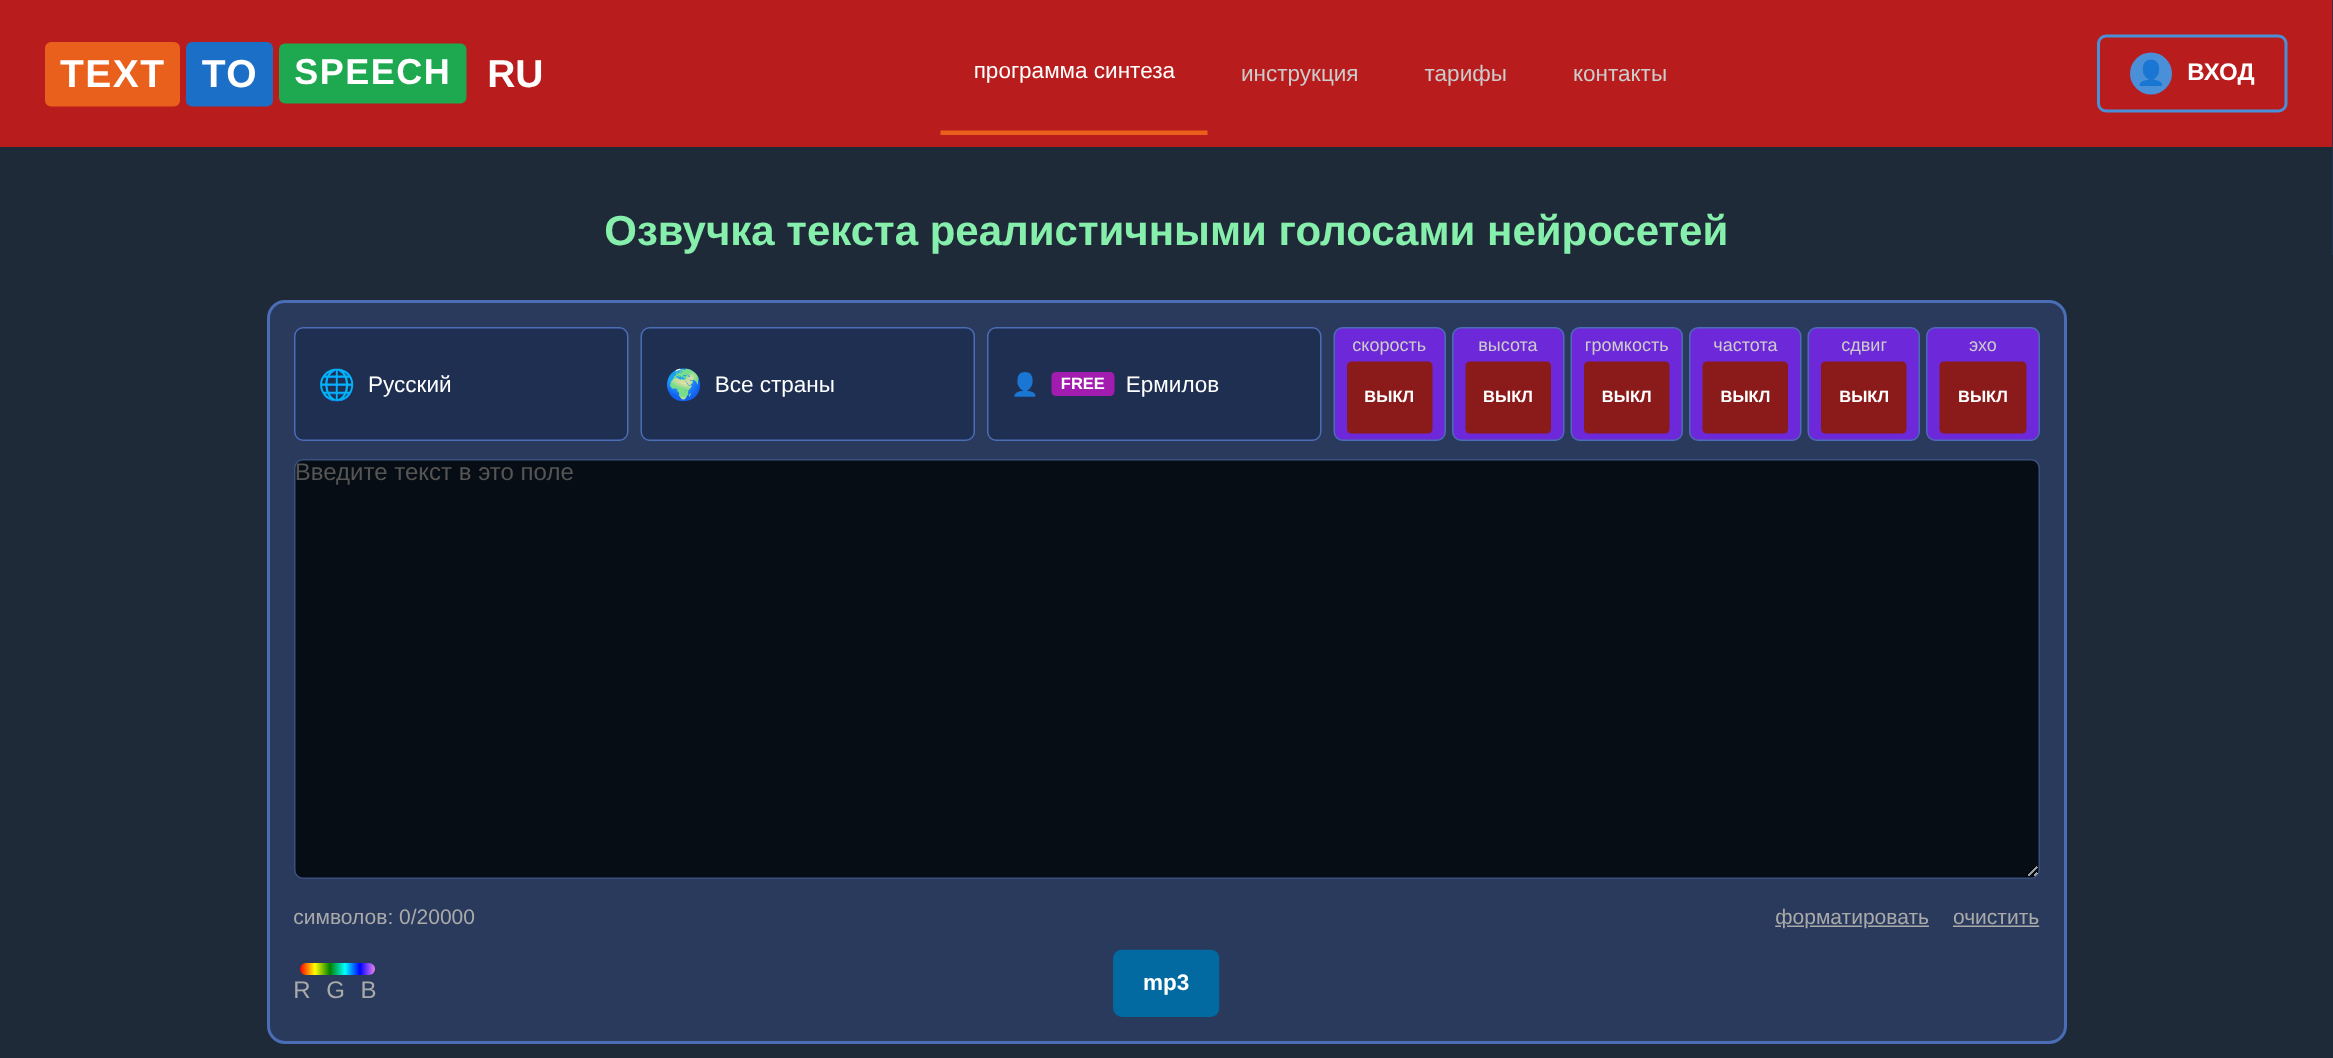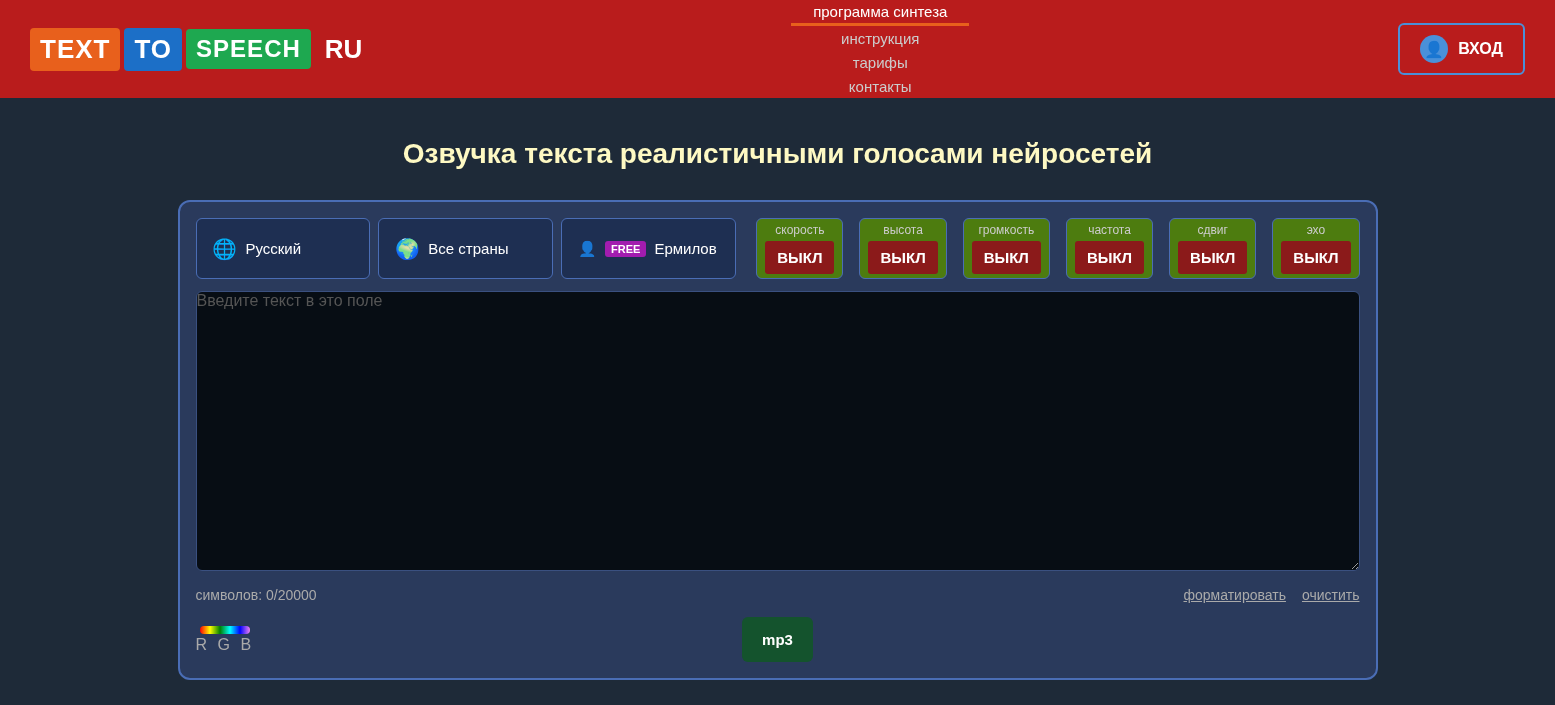--- a/index.html
+++ b/index.html
@@ -61,21 +61,20 @@
       font-weight: 900;
       font-size: 26px;
       margin-left: 10px;
     }
 
     nav {
       display: flex;
       align-items: center;
       gap: 0;
       height: 100%;
-      flex-direction: column;
     }
     .nav-item {
       color: #ccc;
       font-size: 15px;
       padding: 0 22px;
       height: 82px;
       display: flex;
       align-items: center;
       cursor: pointer;
       text-decoration: none;
@@ -111,21 +110,21 @@
     }
 
     
     .hero {
       text-align: center;
       padding: 40px 20px 20px;
     }
     .hero h1 {
       font-size: 28px;
       font-weight: bold;
-      color: #fef9c3;
+      color: #86efac;
     }
 
     
     .main-panel {
       background-color: #2a3a5c;
       border: 2px solid #4a6db5;
       border-radius: 12px;
       margin: 10px auto;
       max-width: 1200px;
       padding: 16px;
@@ -170,41 +169,40 @@
 
     .effects-panel {
       display: flex;
       gap: 4px;
       margin-left: auto;
     }
     .effect-btn {
       display: flex;
       flex-direction: column;
       align-items: center;
-      background-color: #4d7c0f;
+      background-color: #6d28d9;
       border: 1px solid #4a6db5;
       border-radius: 6px;
       color: #fff;
       font-size: 12px;
       padding: 4px 8px;
       cursor: pointer;
       min-width: 72px;
-      margin-left: 12px;
     }
     .effect-label {
       font-size: 12px;
       color: #ccc;
       margin-bottom: 4px;
     }
     .effect-status {
       background-color: #8b1a1a;
       color: #fff;
-      font-size: 15px;
-      font-weight: bold;
-      padding: 8px 12px;
+      font-size: 11px;
+      font-weight: bold;
+      padding: 18px 12px;
       border-radius: 3px;
       width: 100%;
       text-align: left;
     }
 
     
     .text-area-wrapper {
       position: relative;
     }
     textarea {
@@ -283,21 +281,21 @@
     .convert-btn {
       background-color: #c05a1a;
       color: #fff;
       font-size: 17px;
       font-weight: bold;
       padding: 14px 40px;
       border: none;
       cursor: pointer;
     }
     .mp3-btn {
-      background-color: #14532d;
+      background-color: #0369a1;
       color: #fff;
       font-size: 15px;
       font-weight: bold;
       padding: 14px 20px;
       border: none;
       cursor: pointer;
     }
   </style>
 </head>
 <body>

